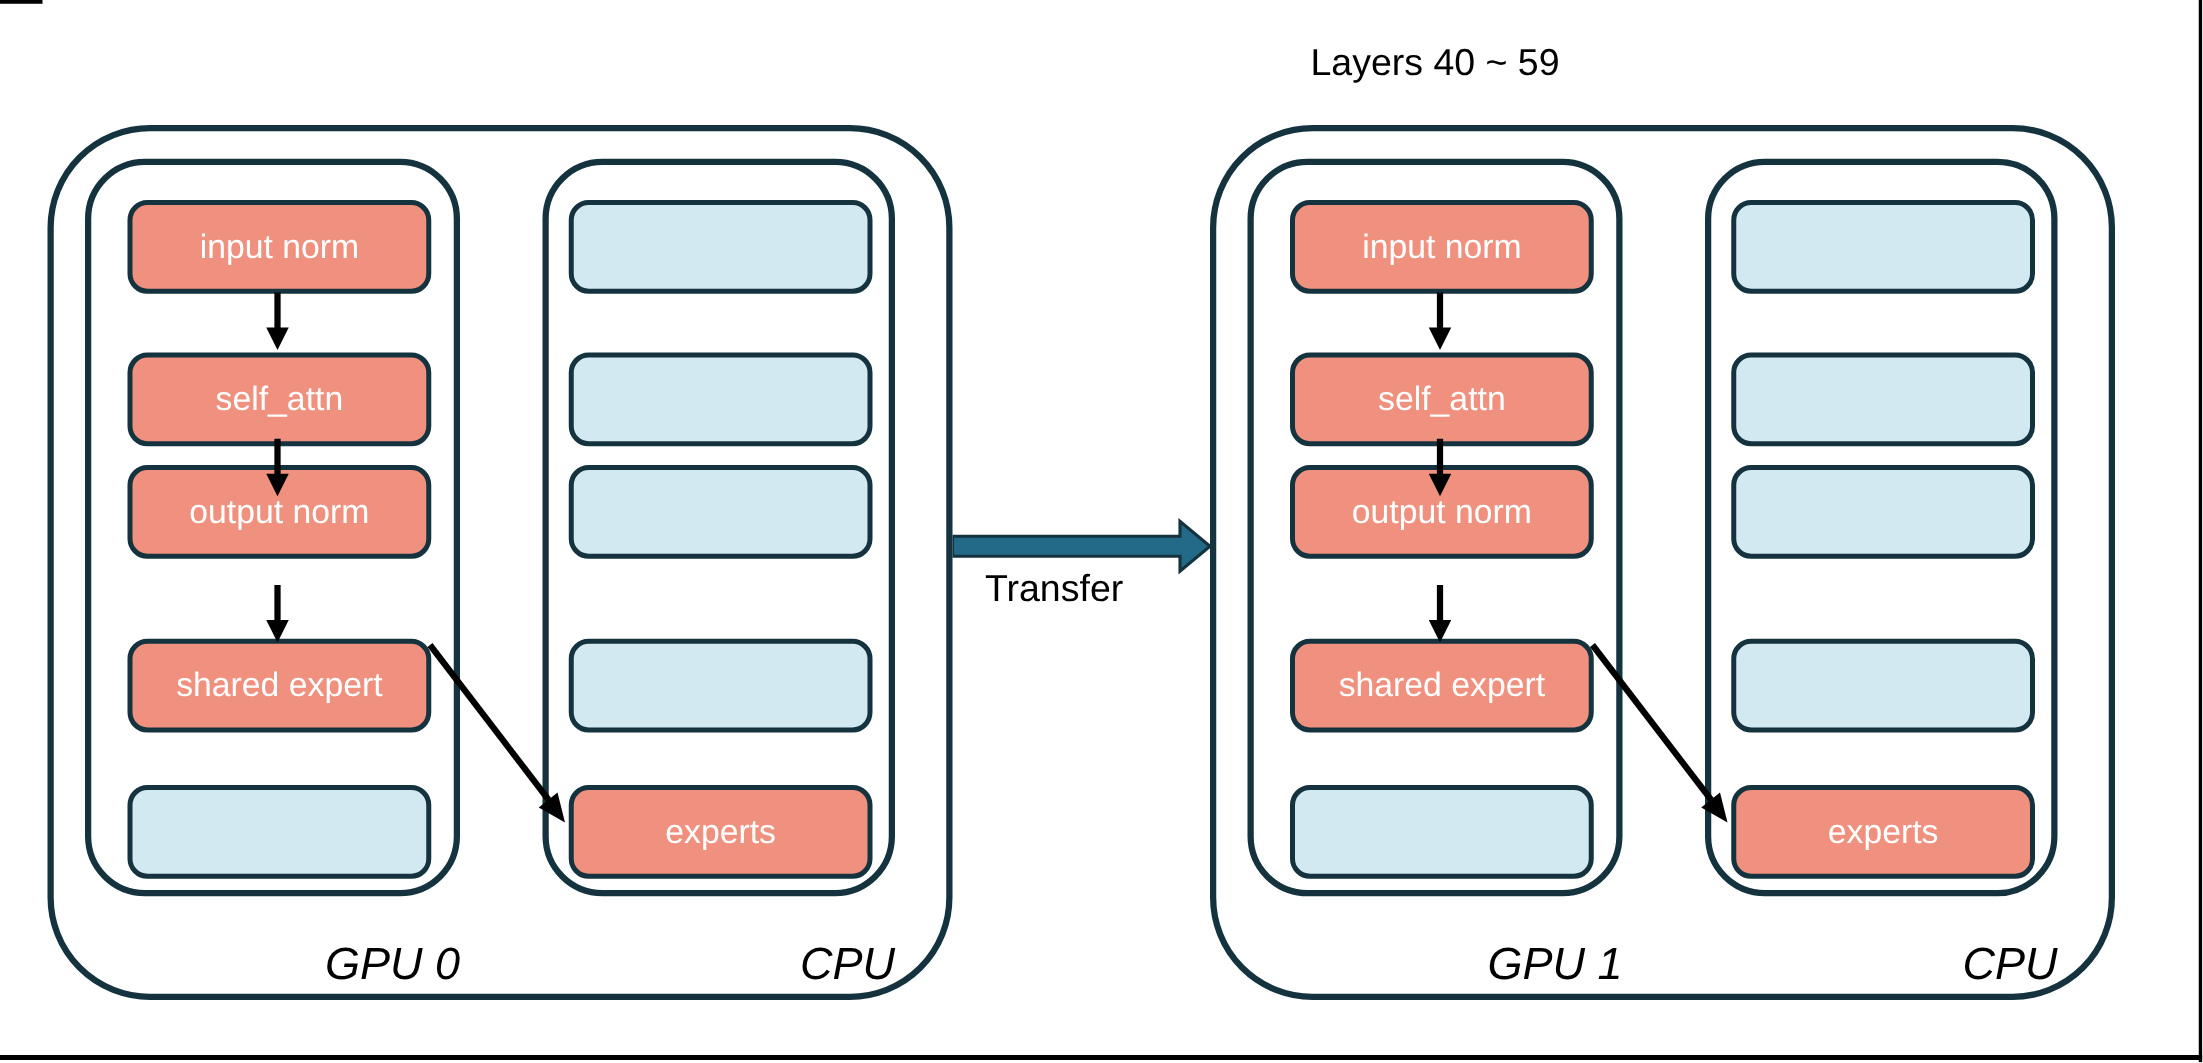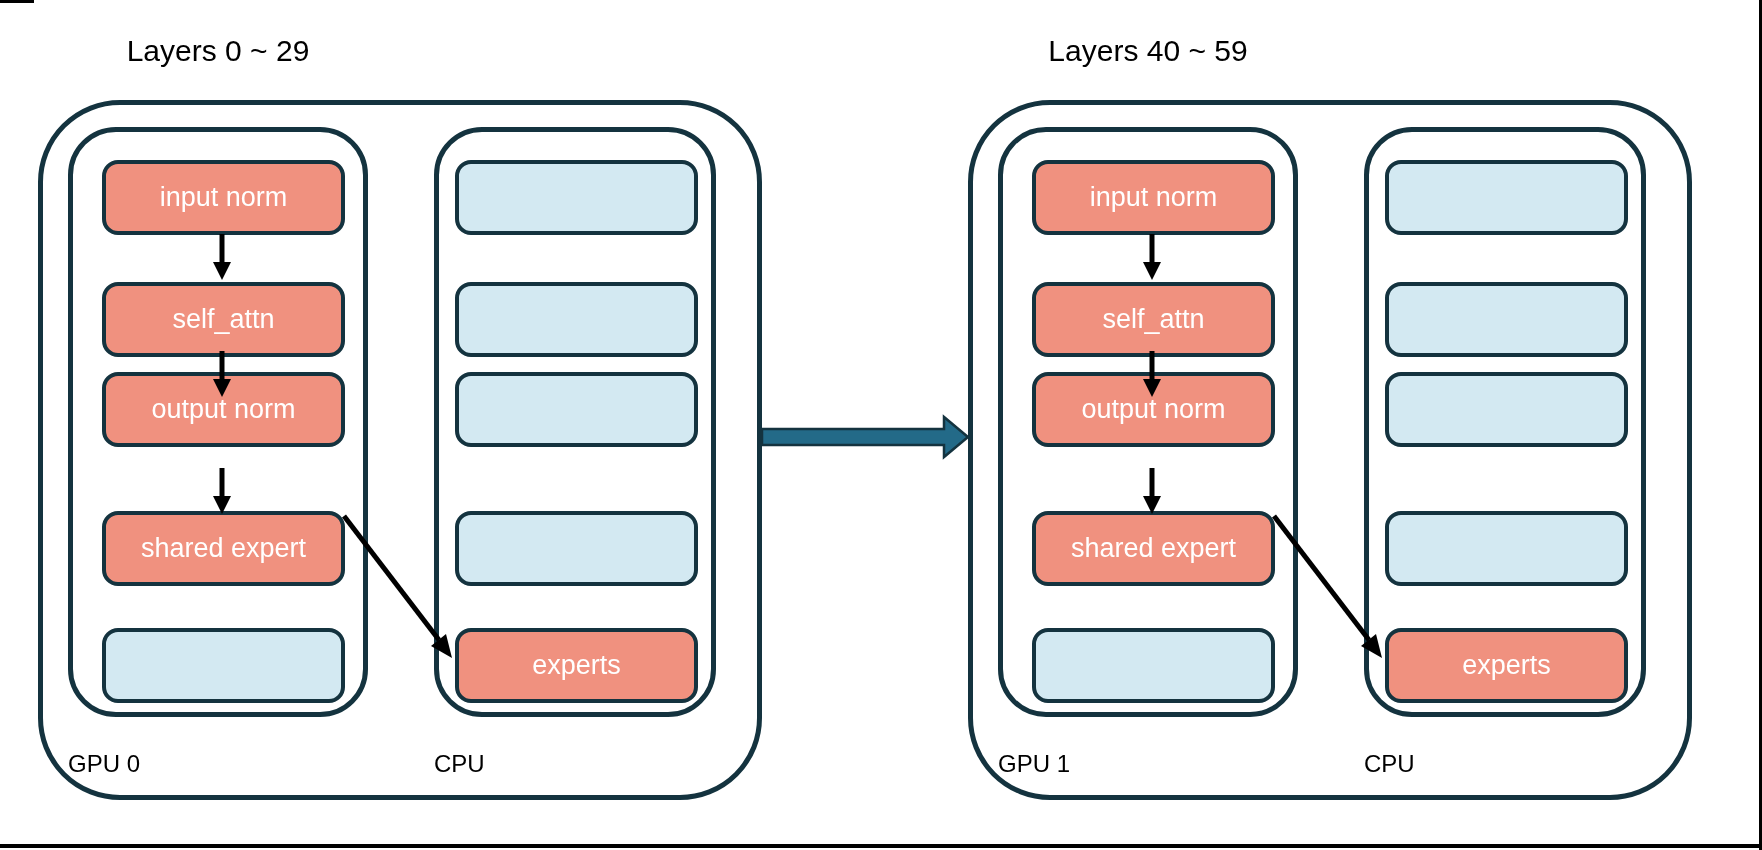--- a/index.html
+++ b/index.html
@@ -41,22 +41,22 @@
     color:#ffffff; font-size:27px; white-space:nowrap;
   }
   .col-gpu { left:64px; }
   .col-cpu { left:417px; }
   .row-0 { top:160px; } .row-1 { top:282px; } .row-2 { top:372px; }
   .row-3 { top:511px; } .row-4 { top:628px; }
   .salmon { background:#F0917F; }
   .blue   { background:#D3E9F2; }
 
   .hw-label {
-    position:absolute; top:750px; text-align:left;
-    font-size:24px; color:#000; white-space:nowrap;
+    position:absolute; top:750px; text-align:right;
+    font-size:36px; color:#000; white-space:nowrap;font-style:italic;
   }
   .hw-label.gpu { left:30px;  width:300px; }
   .hw-label.cpu { left:396px; width:282px; }
 
   .arrow-layer { position:absolute; left:0; top:0; width:724px; height:850px; pointer-events:none; }
 
   .transfer-arrow-svg { position:absolute; left:762px; top:408px; width:210px; height:60px; }
   .transfer-label {
     position:absolute; left:788px; top:452px; width:220px;
     font-size:30px; line-height:39px; color:#000; white-space:nowrap;
@@ -65,21 +65,20 @@
 </head>
 <body>
 
 <div class="canvas">
 
   <div class="pb-top"></div>
   <div class="pb-right"></div>
   <div class="pb-bottom"></div>
 
   <section class="group g0">
-    <div class="title">Layers 0 ~ 29</div>
     <div class="outer-box"></div>
 
     <div class="inner-box gpu"></div>
     <div class="inner-box cpu"></div>
 
     <div class="block col-gpu row-0 salmon">input norm</div>
     <div class="block col-gpu row-1 salmon">self_attn</div>
     <div class="block col-gpu row-2 salmon">output norm</div>
     <div class="block col-gpu row-3 salmon">shared expert</div>
     <div class="block col-gpu row-4 blue"></div>
@@ -104,20 +103,21 @@
     </svg>
 
     <div class="hw-label gpu">GPU 0</div>
     <div class="hw-label cpu">CPU</div>
   </section>
 
   <svg class="transfer-arrow-svg" viewBox="0 0 210 60">
     <polygon points="0,21 182,21 182,9 206,29 182,49 182,37 0,37" fill="#236A88" stroke="#14333F" stroke-width="2.5"></polygon>
   </svg>
   <div class="transfer-label">
+    <div>Transfer</div>
   </div>
 
   <section class="group g1">
     <div class="title">Layers 40 ~ 59</div>
     <div class="outer-box"></div>
 
     <div class="inner-box gpu"></div>
     <div class="inner-box cpu"></div>
 
     <div class="block col-gpu row-0 salmon">input norm</div>

